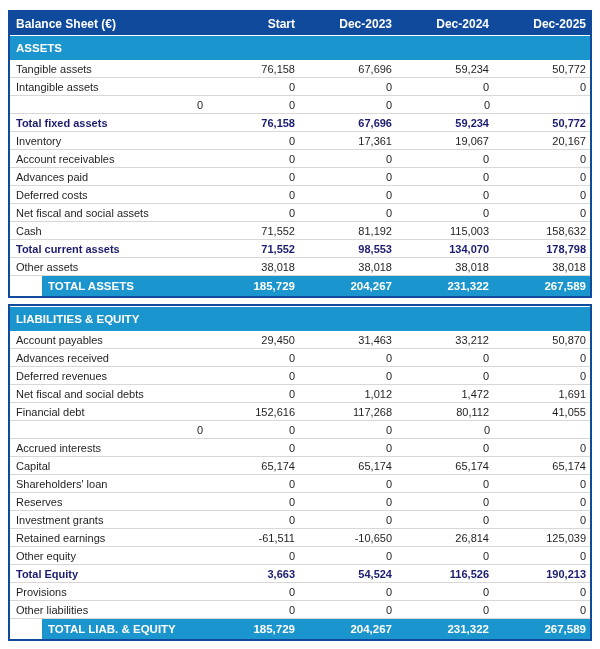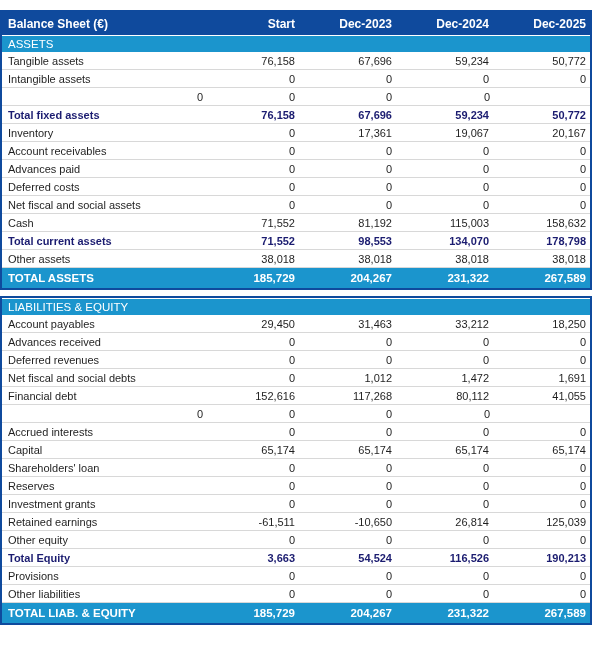--- a/index.html
+++ b/index.html
@@ -4,21 +4,21 @@
 <style>
   * { margin: 0; padding: 0; box-sizing: border-box; }
   html, body {
     width: 600px;
     background: #ffffff;
     font-family: "Liberation Sans", sans-serif;
   }
   .sheet {
     width: 600px;
     height: 649px;
-    padding: 10px 8px 8px 0;
+    padding: 10px 8px 8px 8px;
     background: #ffffff;
   }
   .block {
     border: 2px solid #0F4A9D;
     background: #ffffff;
   }
   .block + .block { margin-top: 6px; }
   .row {
     display: grid;
     grid-template-columns: 1fr 92px 97px 97px 96px;
@@ -30,44 +30,45 @@
   .cell.num:last-child { padding-right: 4px; }
 
   .header-row {
     height: 23px;
     background: #0F4A9D;
     color: #ffffff;
     font-size: 12px;
     font-weight: bold;
   }
   .section-row {
-    height: 17px;
+    height: 25px;
     background: #1B95CD;
     color: #ffffff;
     font-size: 11.5px;
-    font-weight: normal;
+    font-weight: bold;
     border-top: 1px solid #ffffff;
   }
   .data-row {
     height: 18px;
     background: #ffffff;
     color: #1F1F1F;
     font-size: 11px;
     border-bottom: 1px solid #D8D8D8;
   }
   .data-row.subtotal {
     color: #1B1C70;
     font-weight: bold;
   }
   .total-row {
     height: 20px;
     background: #1B95CD;
     color: #ffffff;
     font-size: 11.5px;
     font-weight: bold;
+    margin-left: 32px;
   }
 </style>
 </head>
 <body>
 
 <div class="sheet">
 
   <div class="block">
     <div class="row header-row">
       <div class="cell label">Balance Sheet (€)</div>
@@ -184,21 +185,21 @@
       <div class="cell num"></div>
       <div class="cell num"></div>
       <div class="cell num"></div>
     </div>
     <div>
         <div class="row data-row normal">
           <div class="cell label">Account payables</div>
           <div class="cell num">29,450</div>
           <div class="cell num">31,463</div>
           <div class="cell num">33,212</div>
-          <div class="cell num">18,250</div>
+          <div class="cell num">50,870</div>
         </div>
         <div class="row data-row normal">
           <div class="cell label">Advances received</div>
           <div class="cell num">0</div>
           <div class="cell num">0</div>
           <div class="cell num">0</div>
           <div class="cell num">0</div>
         </div>
         <div class="row data-row normal">
           <div class="cell label">Deferred revenues</div>

